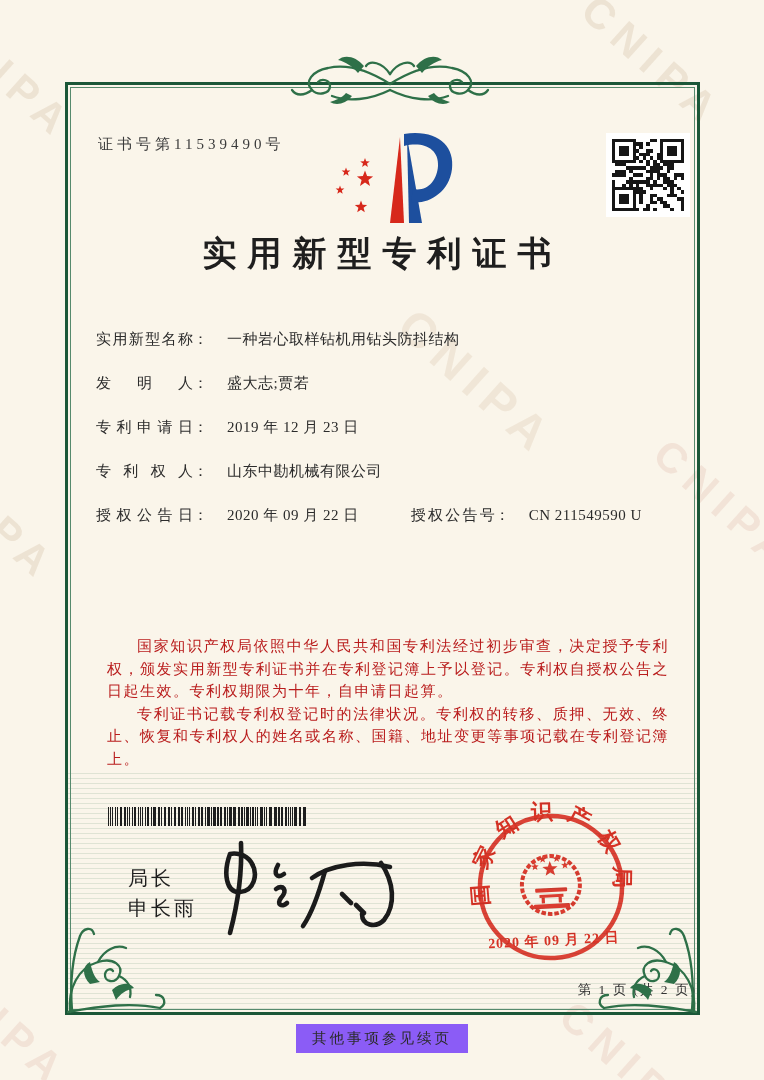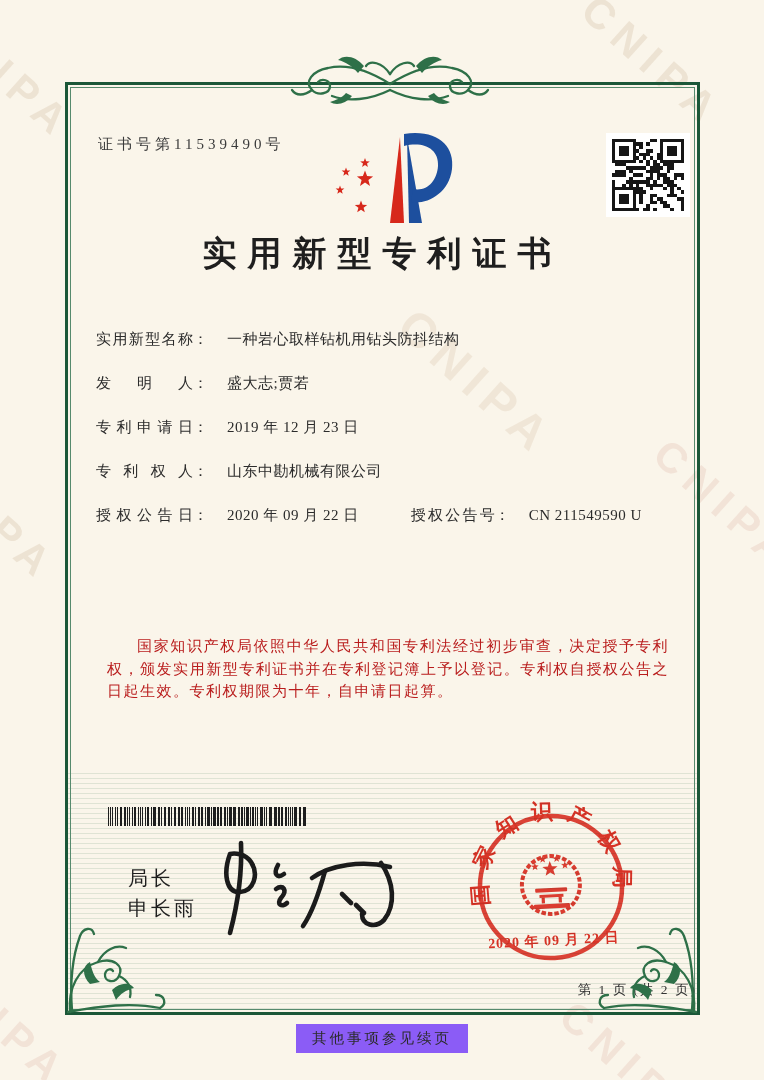--- a/index.html
+++ b/index.html
@@ -115,20 +115,21 @@
   <div class="fields" id="fields-list">
       <div class="frow"><span class="flabel">实用新型名称</span><span class="fcolon">：</span><span class="fval">一种岩心取样钻机用钻头防抖结构</span></div>
       <div class="frow"><span class="flabel">发明人</span><span class="fcolon">：</span><span class="fval">盛大志;贾若</span></div>
       <div class="frow"><span class="flabel">专利申请日</span><span class="fcolon">：</span><span class="fval">2019 年 12 月 23 日</span></div>
       <div class="frow"><span class="flabel">专利权人</span><span class="fcolon">：</span><span class="fval">山东中勘机械有限公司</span></div>
       <div class="frow"><span class="flabel">授权公告日</span><span class="fcolon">：</span><span class="fval">2020 年 09 月 22 日</span><span class="flabel grant2">授权公告号</span><span class="fcolon">：</span><span class="fval">CN 211549590 U</span></div>
     </div>
 
   <div class="body-text">
     <p>国家知识产权局依照中华人民共和国专利法经过初步审查，决定授予专利权，颁发实用新型专利证书并在专利登记簿上予以登记。专利权自授权公告之日起生效。专利权期限为十年，自申请日起算。</p>
+    <p>专利证书记载专利权登记时的法律状况。专利权的转移、质押、无效、终止、恢复和专利权人的姓名或名称、国籍、地址变更等事项记载在专利登记簿上。</p>
   </div>
 
   <div class="barcode">
     <svg width="200" height="19" viewBox="0 0 200 19" xmlns="http://www.w3.org/2000/svg" shape-rendering="crispEdges">
       <path id="barcode-bars" fill="#1e1e1e" d="M0 0h1v19h-1zM2 0h1v19h-1zM4 0h1v19h-1zM7 0h1v19h-1zM9 0h1v19h-1zM12 0h2v19h-2zM16 0h2v19h-2zM19 0h1v19h-1zM21 0h1v19h-1zM24 0h1v19h-1zM26 0h2v19h-2zM30 0h1v19h-1zM32 0h1v19h-1zM34 0h1v19h-1zM37 0h1v19h-1zM39 0h2v19h-2zM43 0h1v19h-1zM45 0h3v19h-3zM50 0h2v19h-2zM53 0h1v19h-1zM56 0h2v19h-2zM60 0h2v19h-2zM63 0h1v19h-1zM66 0h2v19h-2zM70 0h2v19h-2zM73 0h2v19h-2zM77 0h1v19h-1zM79 0h1v19h-1zM81 0h1v19h-1zM84 0h2v19h-2zM87 0h1v19h-1zM90 0h2v19h-2zM93 0h2v19h-2zM97 0h1v19h-1zM99 0h3v19h-3zM103 0h1v19h-1zM105 0h3v19h-3zM109 0h2v19h-2zM112 0h2v19h-2zM116 0h2v19h-2zM119 0h1v19h-1zM121 0h3v19h-3zM125 0h3v19h-3zM130 0h2v19h-2zM133 0h2v19h-2zM136 0h1v19h-1zM138 0h3v19h-3zM142 0h1v19h-1zM144 0h2v19h-2zM147 0h1v19h-1zM149 0h1v19h-1zM152 0h3v19h-3zM156 0h1v19h-1zM158 0h1v19h-1zM161 0h3v19h-3zM166 0h3v19h-3zM170 0h2v19h-2zM173 0h2v19h-2zM177 0h2v19h-2zM180 0h1v19h-1zM182 0h1v19h-1zM184 0h1v19h-1zM186 0h3v19h-3zM191 0h2v19h-2zM195 0h3v19h-3z"></path>
     </svg>
   </div>
 
   <div class="signer">
     <div>局长</div>

